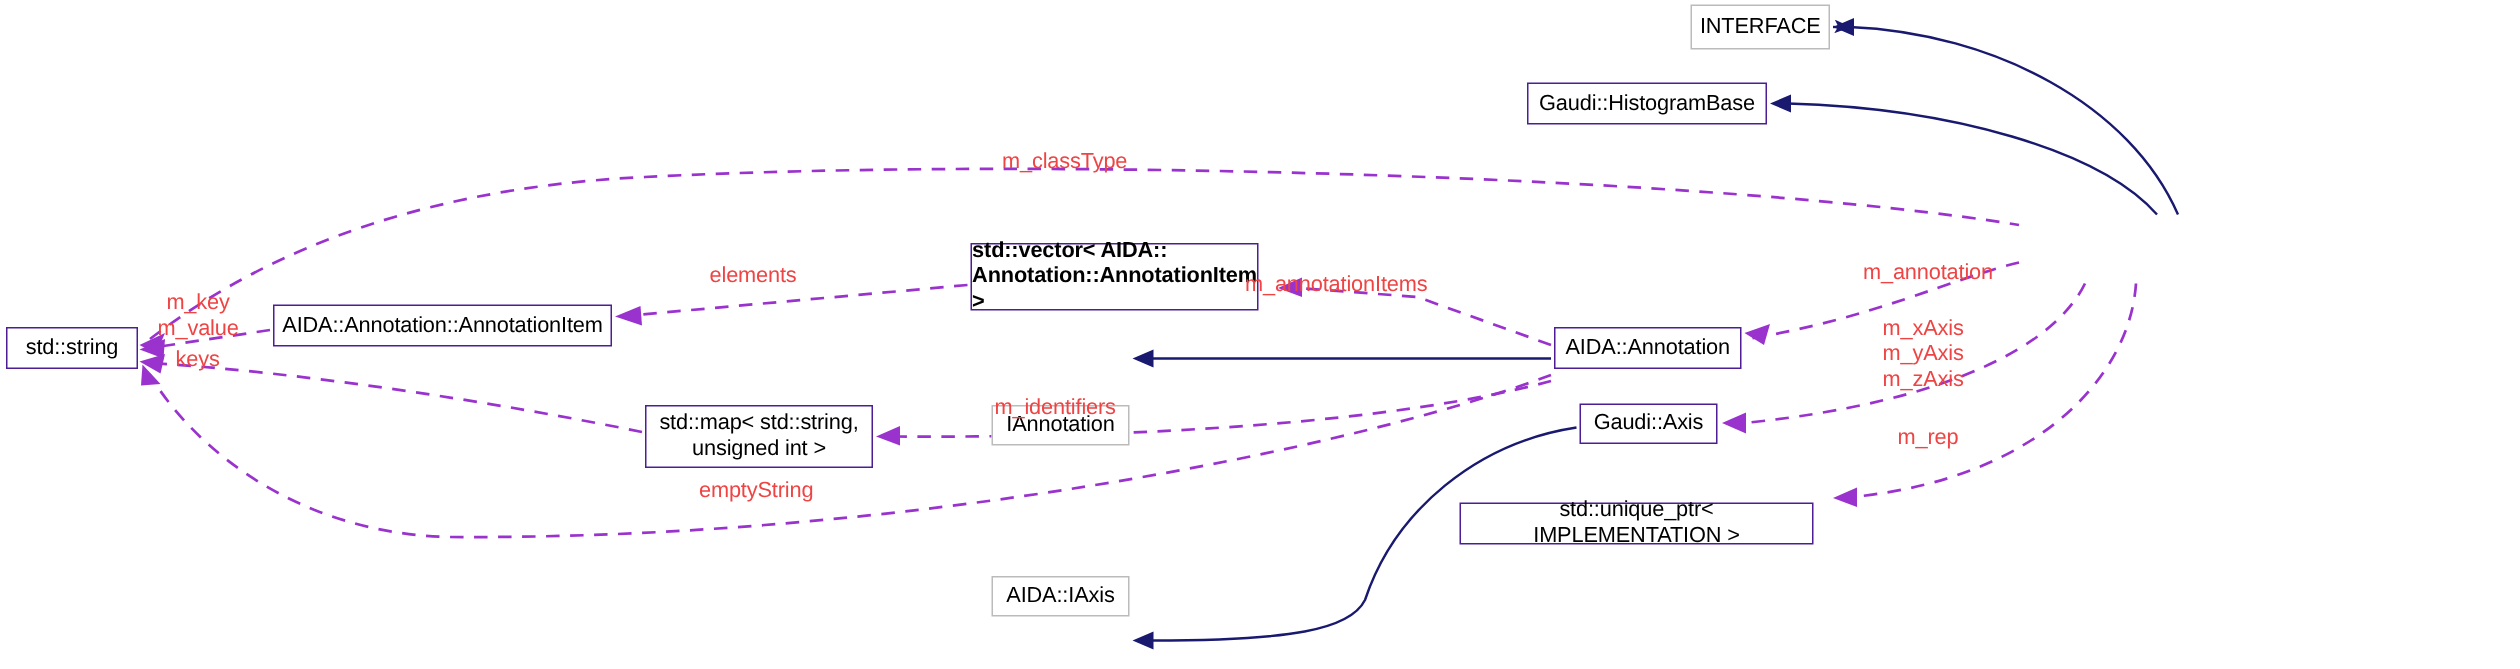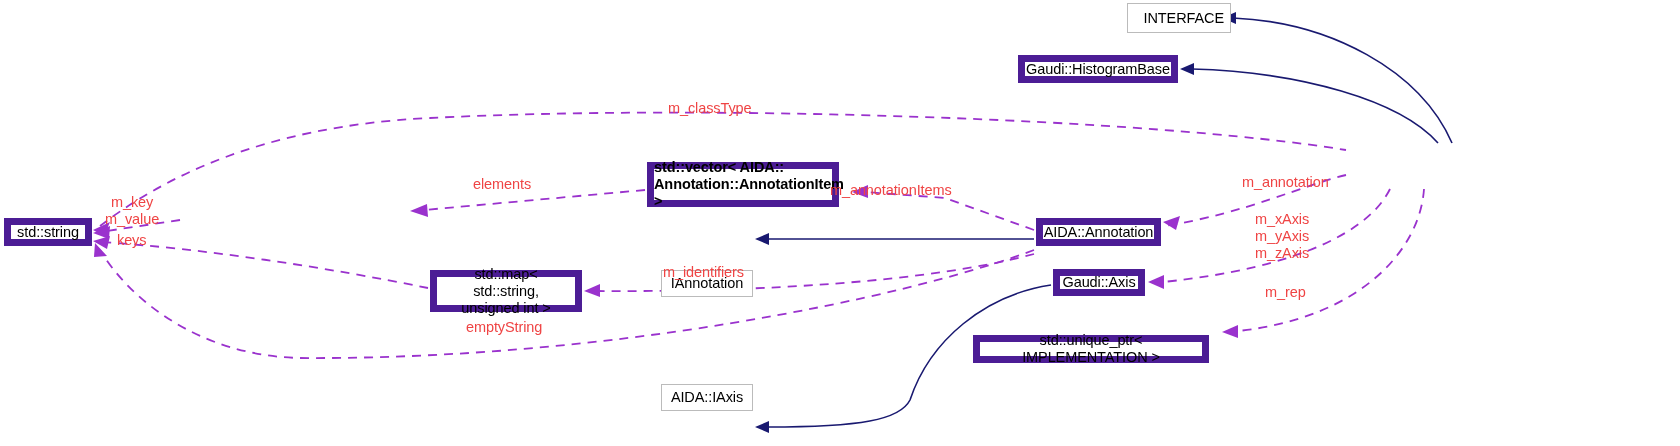--- a/index.html
+++ b/index.html
@@ -25,21 +25,21 @@
     position: absolute;
     box-sizing: border-box;
     display: flex;
     align-items: center;
     justify-content: center;
     text-align: center;
     font-size: 14.5px;
     line-height: 17px;
     color: #000000;
     background: #ffffff;
-    border: 7px solid #4c1d95;
+    border: 1px solid #4c1d95;
     white-space: pre-line;
     letter-spacing: -0.1px;
   }
   .node.light {
     border: 1px solid #bbbbbb;
   }
   .node.highlight {
     background: #bfbfbf;
     border: 1px solid #404040;
   }
@@ -110,34 +110,37 @@
     <path d="M 1346 175 C 1300 186 1250 212 1165 226" fill="none" stroke="#9a32cd" stroke-width="1.8" stroke-dasharray="9,7"></path>
     <polygon points="1163,222 1180,216 1176,230" fill="#9a32cd"></polygon>
 
     <path d="M 1390 189 C 1370 230 1300 268 1163 282" fill="none" stroke="#9a32cd" stroke-width="1.8" stroke-dasharray="9,7"></path>
     <polygon points="1148,282 1164,275 1164,289" fill="#9a32cd"></polygon>
 
     <path d="M 1424 189 C 1420 250 1360 318 1238 331" fill="none" stroke="#9a32cd" stroke-width="1.8" stroke-dasharray="9,7"></path>
     <polygon points="1222,332 1238,325 1238,338" fill="#9a32cd"></polygon>
   </svg>
 
-  <div class="node light" style="left:1127px; top:3px; width:104px; height:30px;text-align:right;">
+  <div class="node light" style="left:1127px; top:3px; width:93px; height:30px;">
     <span class="label-inner">INTERFACE</span>
   </div>
 
   <div class="node" style="left:1018px; top:55px; width:160px; height:28px;">
     <span class="label-inner">Gaudi::HistogramBase</span>
   </div>
 
 
   <div class="node" style="left:647px; top:162px; width:192px; height:45px;font-weight:bold;">
     <span class="label-inner" style="text-align:left;">std::vector&lt; AIDA::
 Annotation::AnnotationItem &gt;</span>
   </div>
 
+  <div class="node" style="left:182px; top:203px; width:226px; height:28px;">
+    <span class="label-inner">AIDA::Annotation::AnnotationItem</span>
+  </div>
 
   <div class="node" style="left:4px; top:218px; width:88px; height:28px;">
     <span class="label-inner">std::string</span>
   </div>
 
   <div class="node light" style="left:661px; top:226px; width:92px; height:27px;margin-top:44px;">
     <span class="label-inner">IAnnotation</span>
   </div>
 
   <div class="node" style="left:1036px; top:218px; width:125px; height:28px;">

